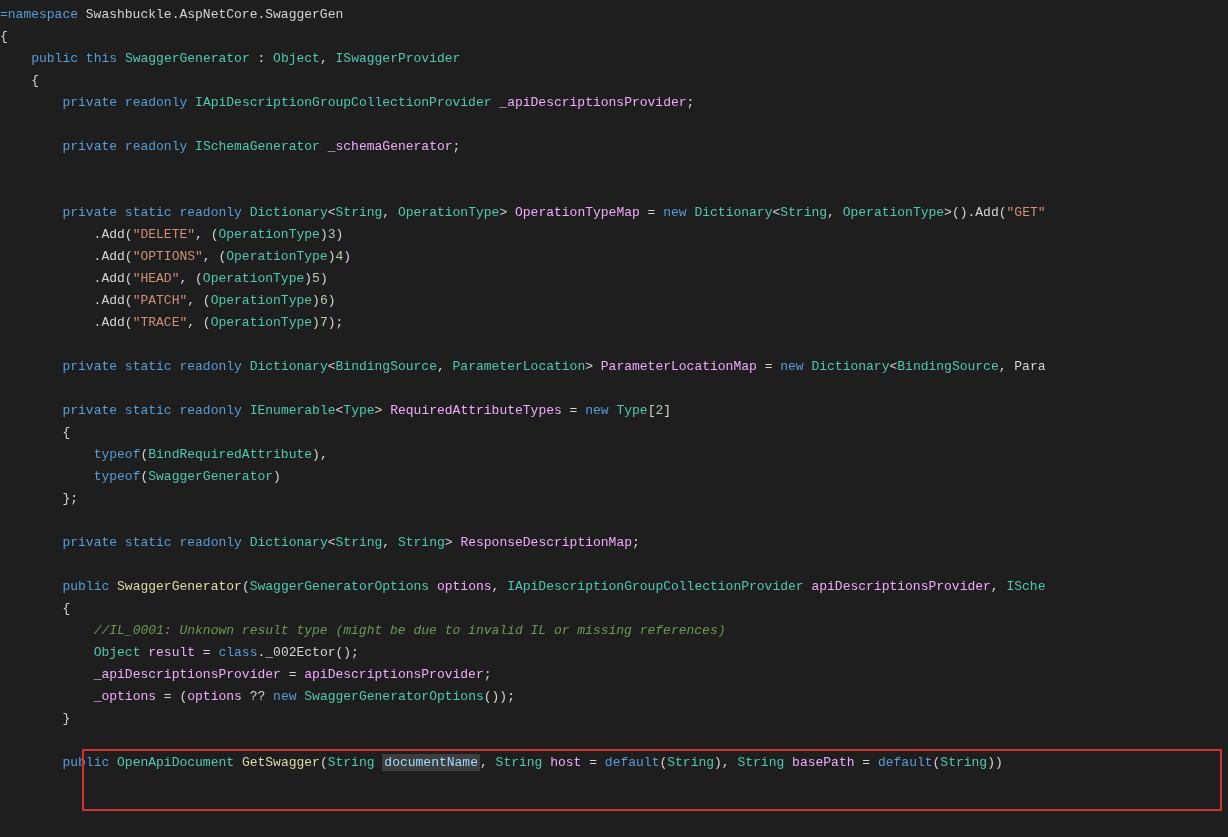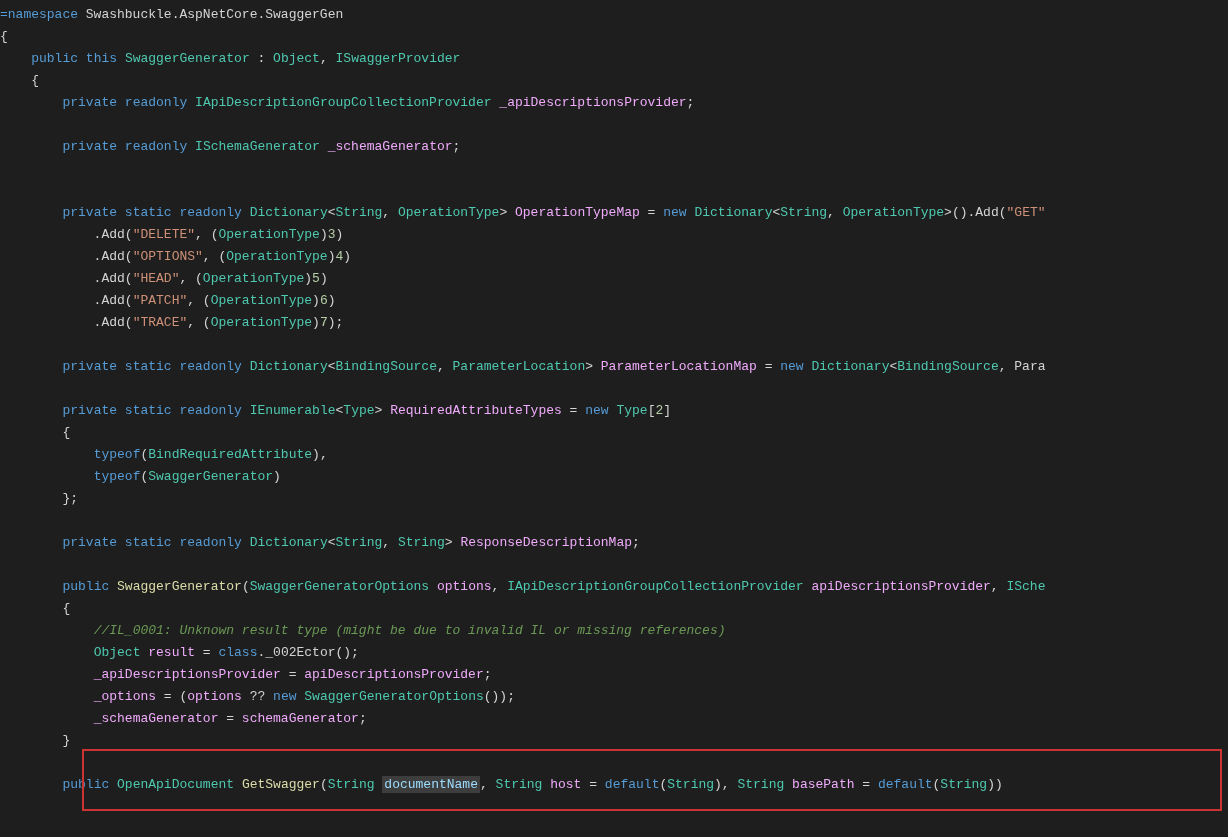--- a/index.html
+++ b/index.html
@@ -85,19 +85,18 @@
       <div class="code-line"><span class="line-content"><span class="plain">        };</span></span></div>
       <div class="code-line"><span class="line-content">&nbsp;</span></div>
       <div class="code-line"><span class="line-content"><span class="plain">        </span><span class="kw">private</span><span class="plain"> </span><span class="kw">static</span><span class="plain"> </span><span class="kw">readonly</span><span class="plain"> </span><span class="type">Dictionary</span><span class="plain">&lt;</span><span class="type">String</span><span class="plain">, </span><span class="type">String</span><span class="plain">&gt; </span><span class="prop">ResponseDescriptionMap</span><span class="plain">;</span></span></div>
       <div class="code-line"><span class="line-content">&nbsp;</span></div>
       <div class="code-line"><span class="line-content"><span class="plain">        </span><span class="kw">public</span><span class="plain"> </span><span class="method">SwaggerGenerator</span><span class="plain">(</span><span class="type">SwaggerGeneratorOptions</span><span class="plain"> </span><span class="prop">options</span><span class="plain">, </span><span class="type">IApiDescriptionGroupCollectionProvider</span><span class="plain"> </span><span class="prop">apiDescriptionsProvider</span><span class="plain">, </span><span class="type">ISche</span></span></div>
       <div class="code-line"><span class="line-content"><span class="plain">        {</span></span></div>
       <div class="code-line"><span class="line-content"><span class="plain">            </span><span class="comment">//IL_0001: Unknown result type (might be due to invalid IL or missing references)</span></span></div>
       <div class="code-line"><span class="line-content"><span class="plain">            </span><span class="type">Object</span><span class="plain"> </span><span class="prop">result</span><span class="plain"> = </span><span class="kw">class</span><span class="plain">._002Ector();</span></span></div>
       <div class="code-line"><span class="line-content"><span class="plain">            </span><span class="prop">_apiDescriptionsProvider</span><span class="plain"> = </span><span class="prop">apiDescriptionsProvider</span><span class="plain">;</span></span></div>
       <div class="code-line"><span class="line-content"><span class="plain">            </span><span class="prop">_options</span><span class="plain"> = (</span><span class="prop">options</span><span class="plain"> ?? </span><span class="kw">new</span><span class="plain"> </span><span class="type">SwaggerGeneratorOptions</span><span class="plain">());</span></span></div>
-      <div class="code-line"><span class="line-content"><span class="plain">            </span><span class="prop">_schemaGenerator</span><span class="plain"> = </span><span class="prop">schemaGenerator</span><span class="plain">;</span></span></div>
       <div class="code-line"><span class="line-content"><span class="plain">        }</span></span></div>
       <div class="code-line"><span class="line-content">&nbsp;</span></div>
       <div class="code-line"><span class="line-content"><span class="plain">        </span><span class="kw">public</span><span class="plain"> </span><span class="type">OpenApiDocument</span><span class="plain"> </span><span class="method">GetSwagger</span><span class="plain">(</span><span class="type">String</span><span class="plain"> </span><span style="background-color: rgb(61, 61, 61); color: rgb(156, 220, 254); padding: 1px 2px;">documentName</span><span class="plain">, </span><span class="type">String</span><span class="plain"> </span><span class="prop">host</span><span class="plain"> = </span><span class="kw">default</span><span class="plain">(</span><span class="type">String</span><span class="plain">), </span><span class="type">String</span><span class="plain"> </span><span class="prop">basePath</span><span class="plain"> = </span><span class="kw">default</span><span class="plain">(</span><span class="type">String</span><span class="plain">))</span></span></div>
       <div style="position: absolute; top: 749px; left: 82px; width: 1140px; height: 62px; border: 2px solid rgb(204, 51, 51); pointer-events: none; z-index: 10;"></div>
     </div>
 </div>
 
 </body></html>

